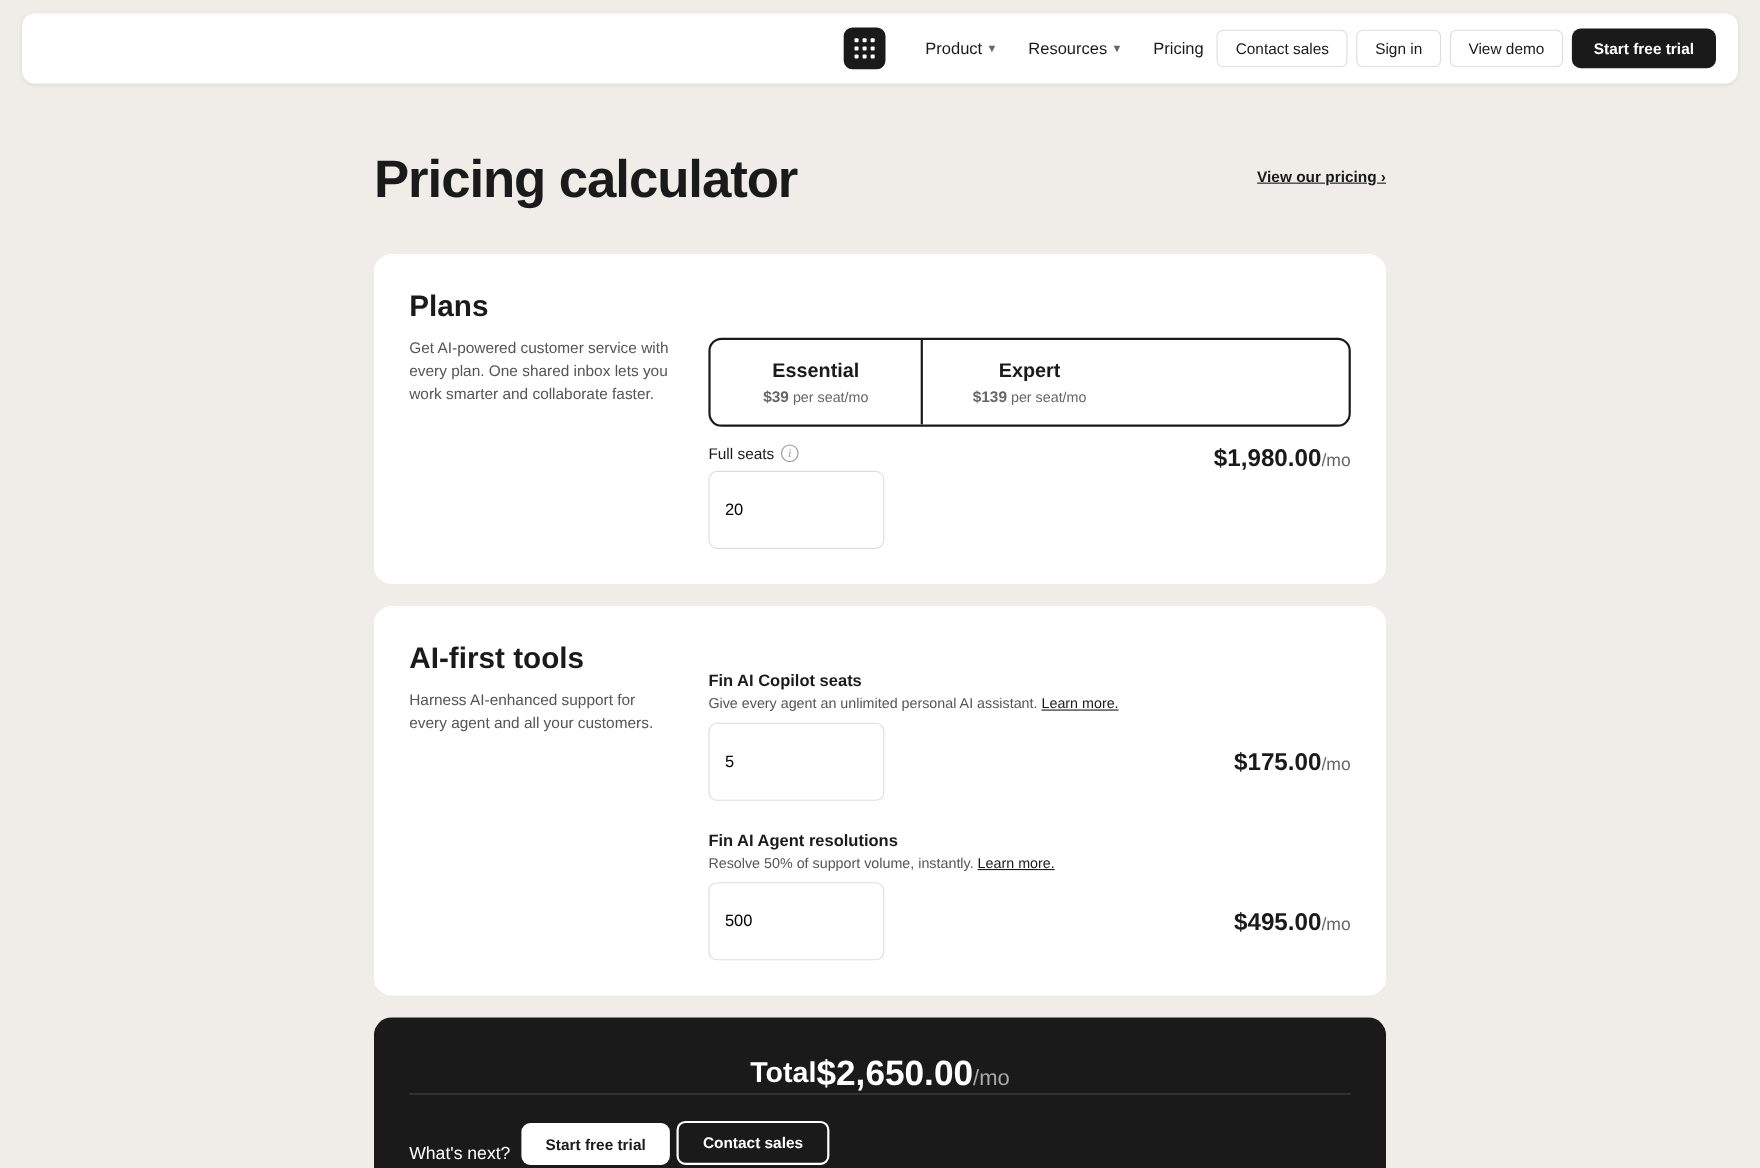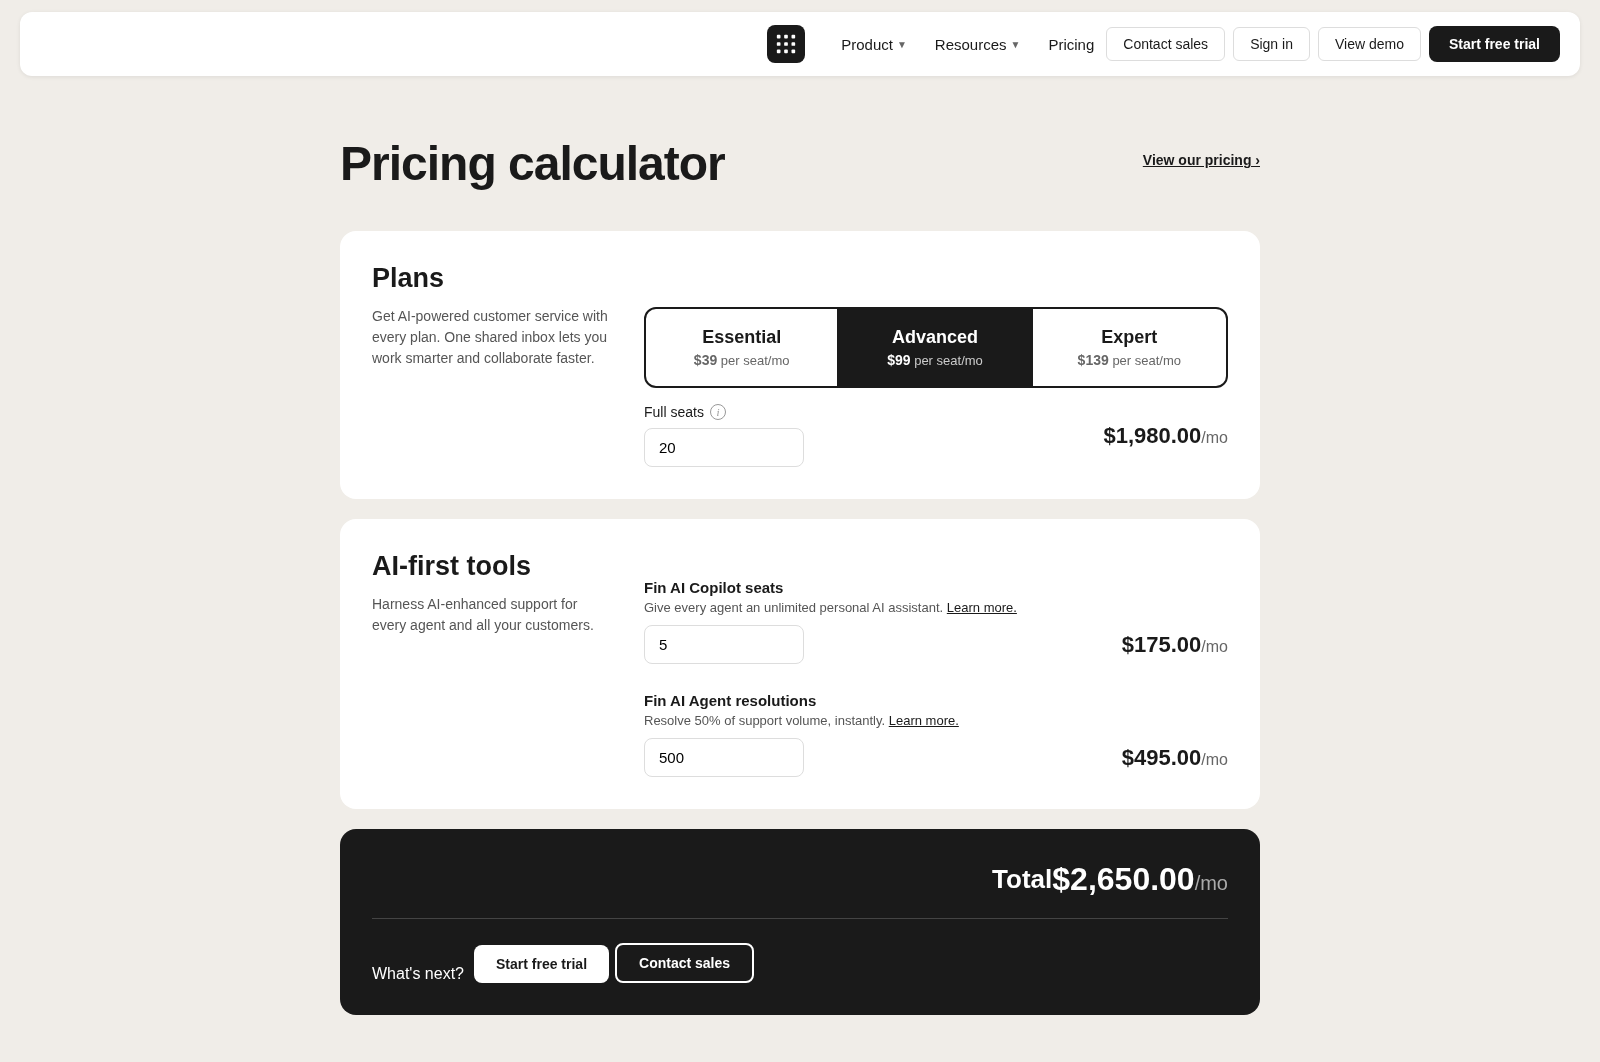--- a/index.html
+++ b/index.html
@@ -200,21 +200,20 @@
     .lite-seats-cell {
       text-align: center;
       font-size: 13px;
       color: #999;
     }
     .lite-seats-cell:first-child { visibility: hidden; }
 
     
     .seats-row {
       display: flex;
-      align-items: center;
       justify-content: space-between;
       margin-top: 8px;
     }
     .seats-left {
       display: flex;
       flex-direction: column;
       gap: 8px;
     }
     .seats-label {
       display: flex;
@@ -231,21 +230,21 @@
       display: inline-flex;
       align-items: center;
       justify-content: center;
       font-size: 11px;
       color: #999;
       font-style: italic;
       font-family: serif;
     }
     .seats-input {
       width: 160px;
-      padding: 10px 14px;
+      padding: 26px 14px;
       border: 1.5px solid #ddd;
       border-radius: 8px;
       font-size: 15px;
       font-weight: 500;
       outline: none;
     }
     .seats-price {
       font-size: 22px;
       font-weight: 700;
     }
@@ -288,22 +287,21 @@
     .total-card {
       background: #1a1a1a;
       border-radius: 16px;
       padding: 32px;
       color: #fff;
       margin-bottom: 20px;
     }
     .total-header {
       display: flex;
       align-items: center;
-      justify-content: flex-end;
-      margin-bottom: 20px;
+      justify-content: center;
     }
     .total-label {
       font-size: 26px;
       font-weight: 700;
     }
     .total-price {
       font-size: 32px;
       font-weight: 800;
     }
     .total-price .per-mo {
@@ -406,27 +404,20 @@
       <div class="card-right">
 
         <div class="plan-selector">
           <div class="plan-option">
             <span class="plan-name">Essential</span>
             <span class="plan-price">
               <span class="price-amount">$39</span>
               <span>per seat/mo</span>
             </span>
           </div>
-          <div class="plan-option active">
-            <span class="plan-name">Advanced</span>
-            <span class="plan-price">
-              <span class="price-amount">$99</span>
-              <span>per seat/mo</span>
-            </span>
-          </div>
           <div class="plan-option">
             <span class="plan-name">Expert</span>
             <span class="plan-price">
               <span class="price-amount">$139</span>
               <span>per seat/mo</span>
             </span>
           </div>
         </div>
 
 

